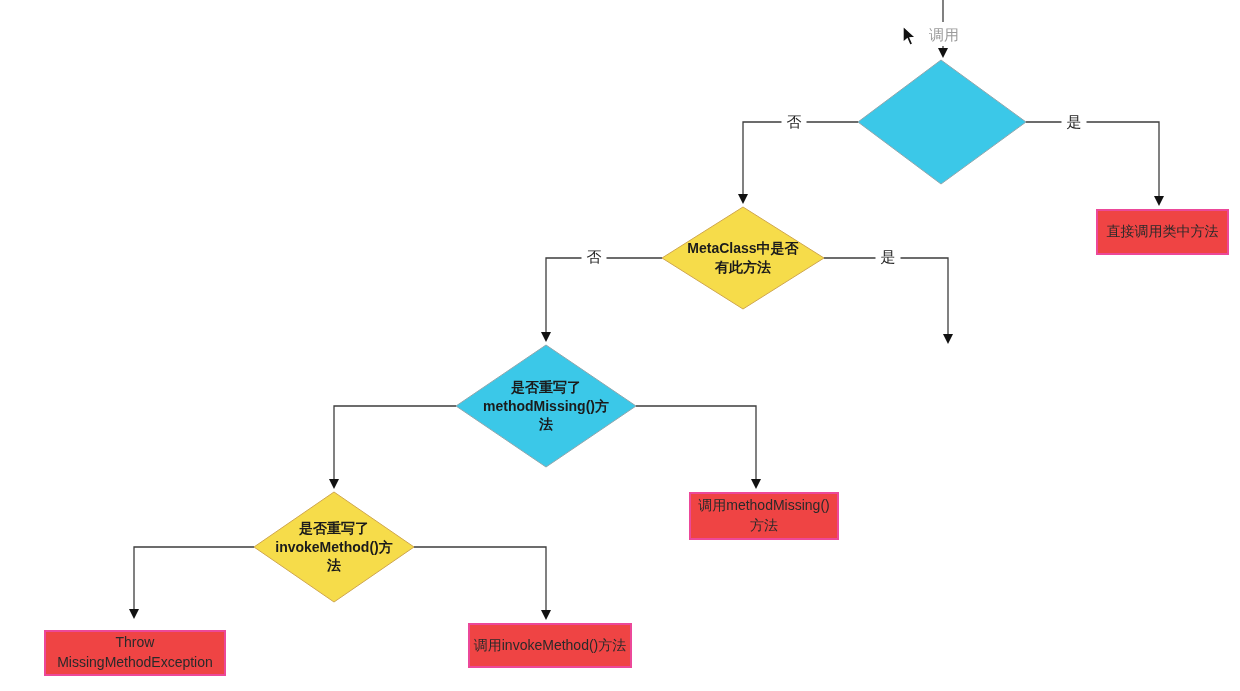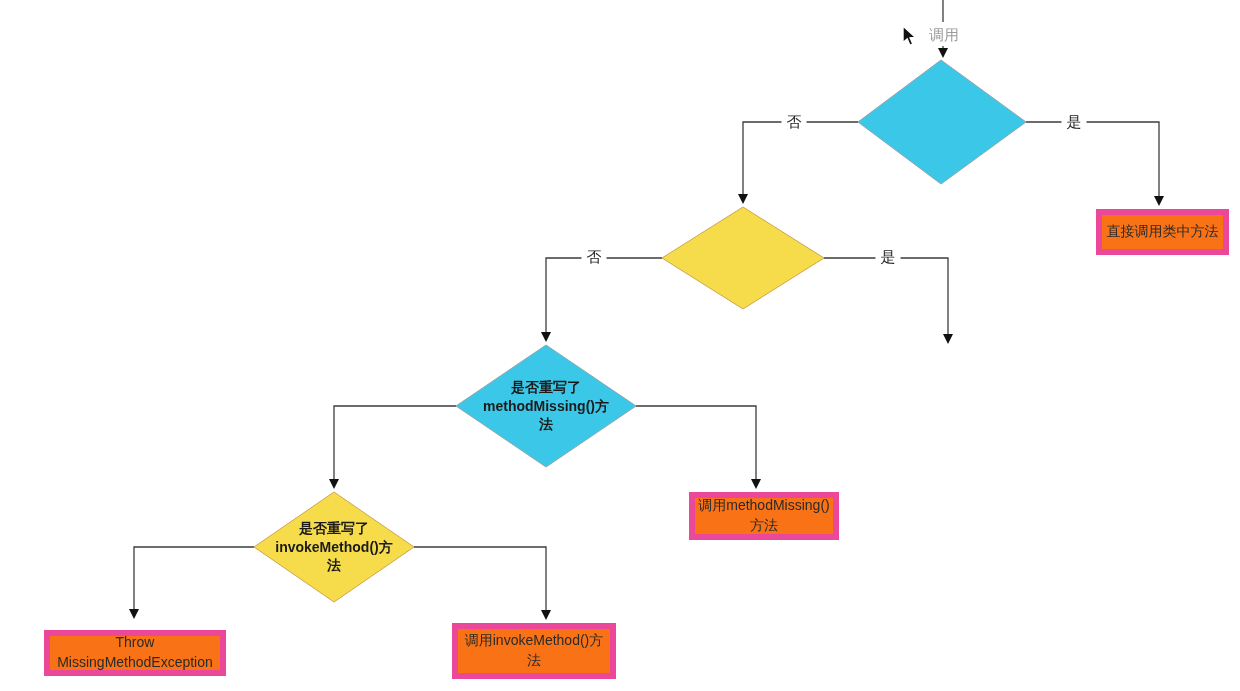--- a/index.html
+++ b/index.html
@@ -35,22 +35,22 @@
     color: #1b1b1b;
     pointer-events: none;
   }
   .result-box {
     position: absolute;
     display: flex;
     align-items: center;
     justify-content: center;
     text-align: center;
     white-space: pre-line;
-    background: #f97316;
-    border: 6px solid #ec4899;
+    background: #ef4444;
+    border: 2px solid #ec4899;
     font-size: 14px;
     line-height: 1.4;
     color: #2a2a2a;
     box-sizing: border-box;
   }
   .edge-label {
     position: absolute;
     transform: translate(-50%, -50%);
     background: #ffffff;
     padding: 1px 5px;
@@ -110,32 +110,34 @@
     <polygon points="530,345 620,406 530,467 440,406" fill="#3bc8e8" stroke="#8fa6ad" stroke-width="1"></polygon>
     <polygon points="318,492 398,547 318,602 238,547" fill="#f6dc4a" stroke="#cfa64e" stroke-width="1"></polygon>
   </svg>
 
   <span class="entry-label" style="left:928px; top:35px;">调用</span>
 
   <svg class="cursor" width="17" height="23" viewBox="0 0 17 23">
     <path d="M1,1 L1,17.5 L5.2,13.9 L7.9,20.3 L10.8,19 L8.1,12.8 L13.6,12.4 Z" fill="#111111" stroke="#ffffff" stroke-width="1.4"></path>
   </svg>
 
+  <div class="node-label" style="left:647px; top:228px; width:160px; height:60px;">MetaClass中是否
+有此方法</div>
   <div class="node-label" style="left:444px; top:366px; width:172px; height:80px;">是否重写了
 methodMissing()方
 法</div>
   <div class="node-label" style="left:233px; top:508px; width:170px; height:78px;">是否重写了
 invokeMethod()方
 法</div>
 
   <div class="result-box" style="left:1080px; top:209px; width:133px; height:46px;">直接调用类中方法</div>
   <div class="result-box" style="left:673px; top:492px; width:150px; height:48px;">调用methodMissing()
 方法</div>
   <div class="result-box" style="left:28px; top:630px; width:182px; height:46px;">Throw
 MissingMethodException</div>
-  <div class="result-box" style="left:436px; top:623px; width:164px; height:56px;">调用invokeMethod()方法</div>
+  <div class="result-box" style="left:452px; top:623px; width:164px; height:45px;">调用invokeMethod()方法</div>
 
   <span class="edge-label" style="left:1058px; top:122px;">是</span>
   <span class="edge-label" style="left:778px; top:122px;">否</span>
   <span class="edge-label" style="left:872px; top:257px;">是</span>
   <span class="edge-label" style="left:578px; top:257px;">否</span>
 
 </div>
 
 </body></html>

